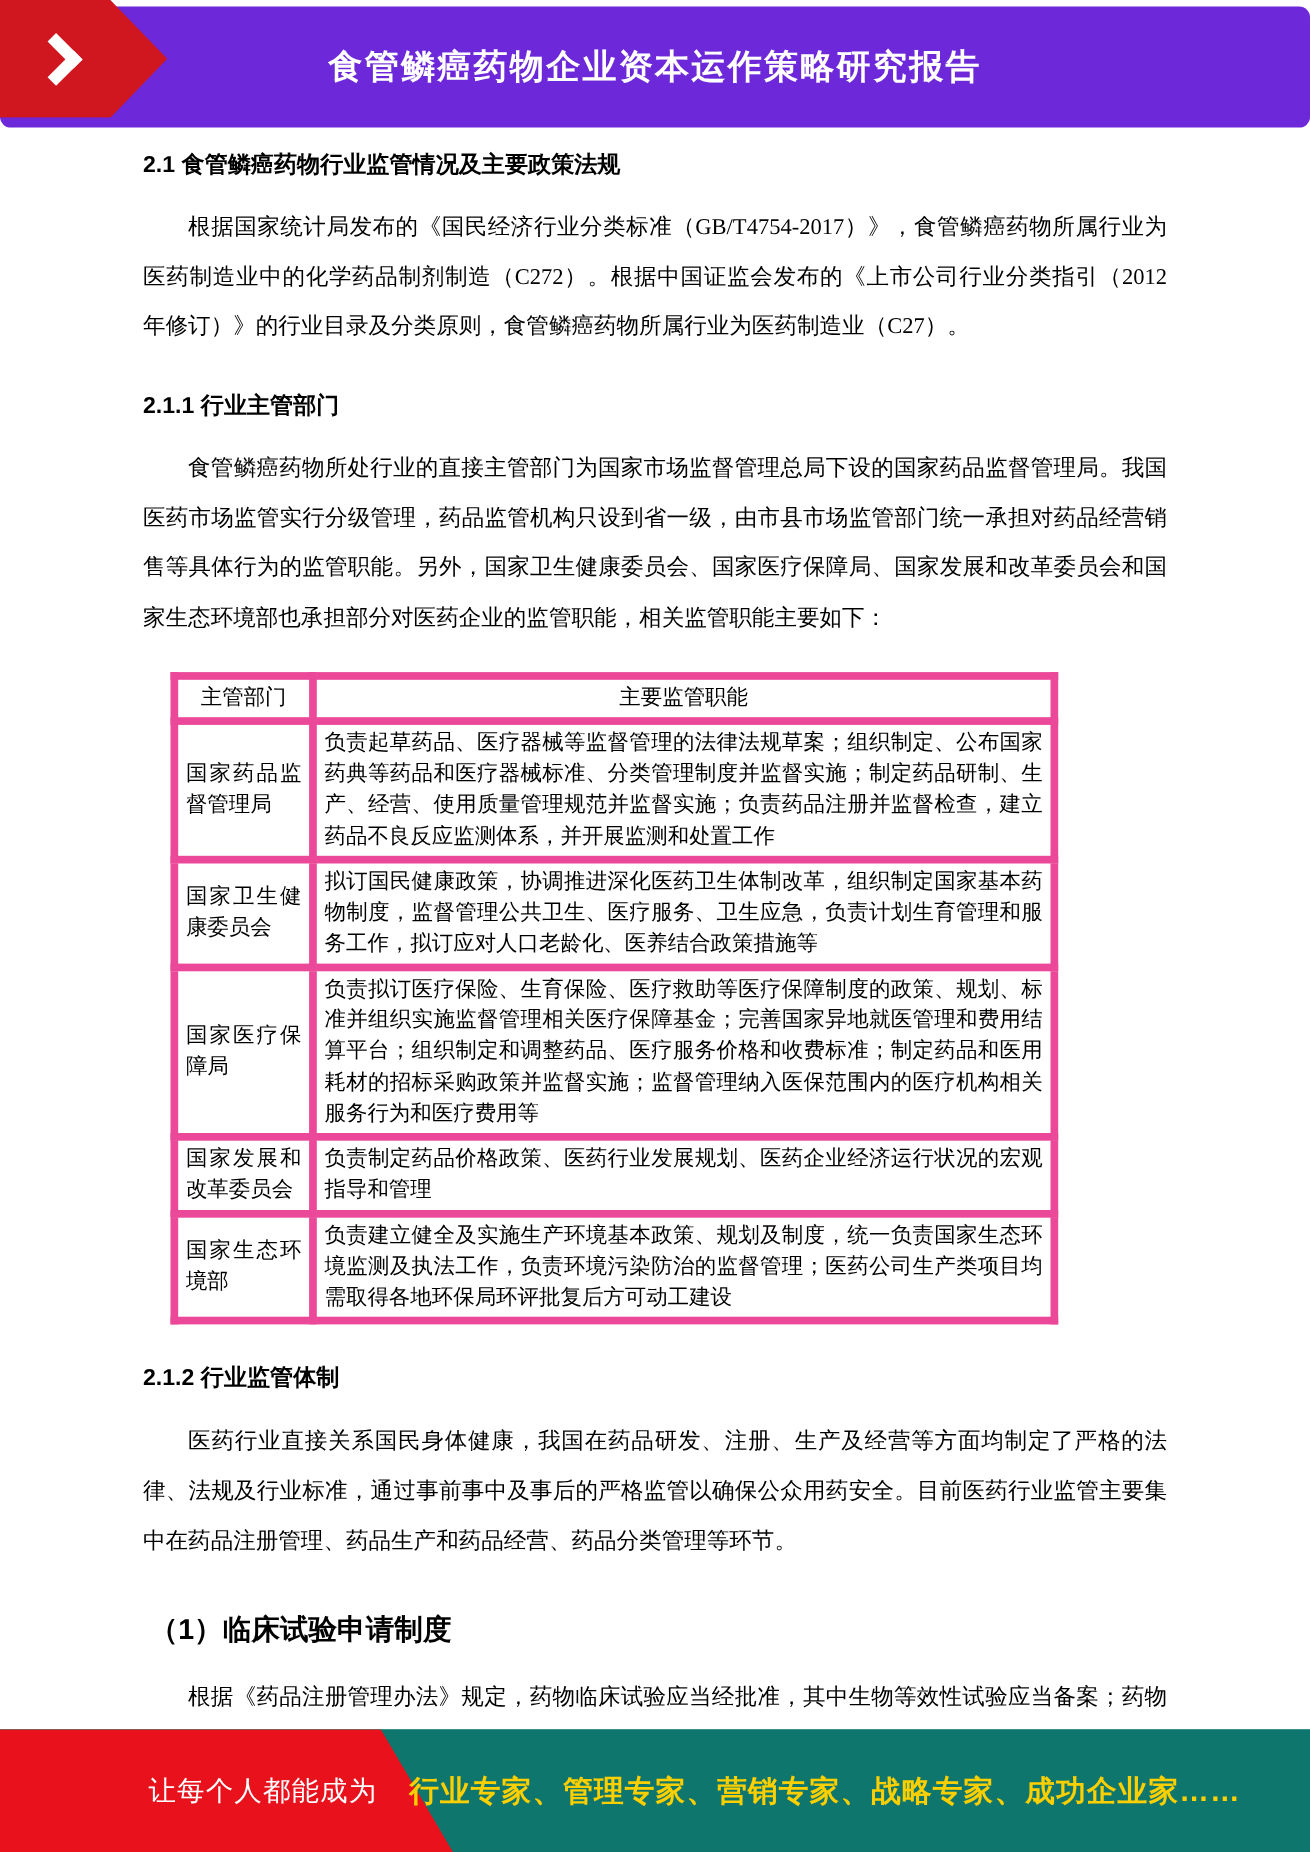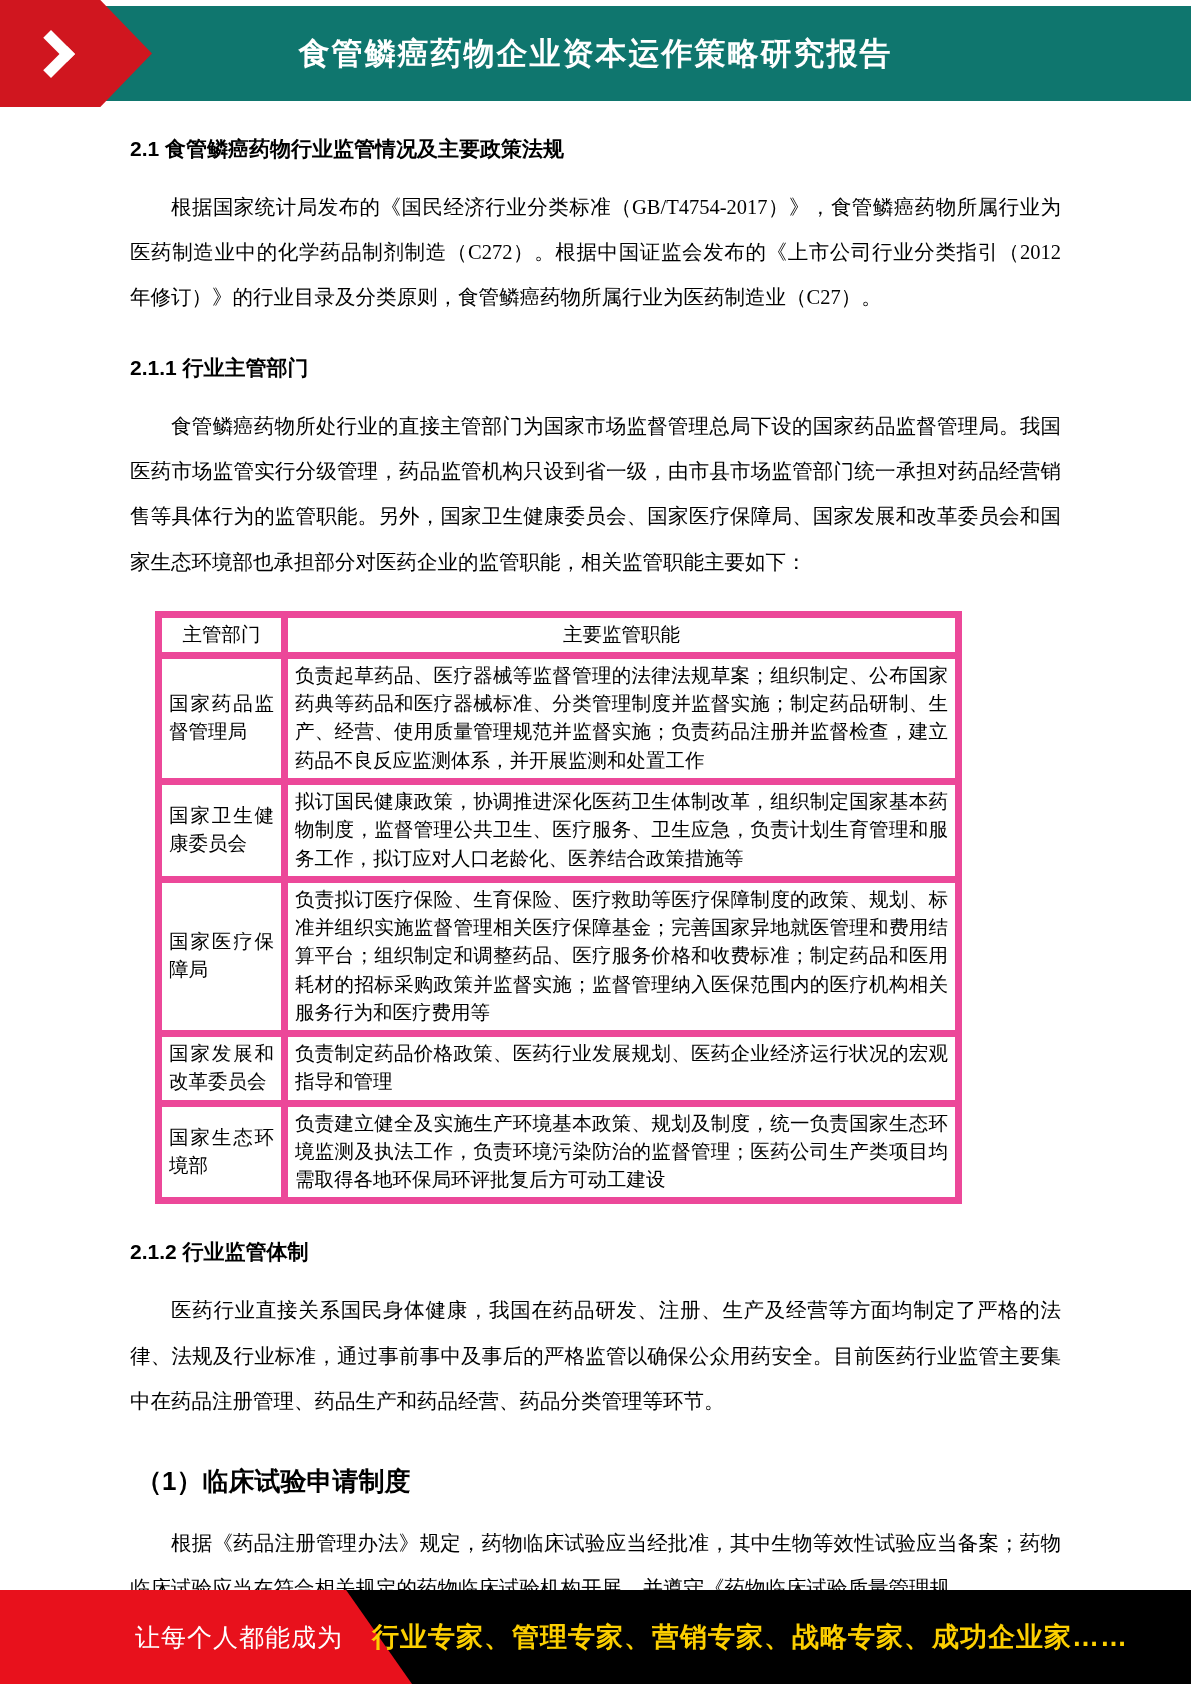--- a/index.html
+++ b/index.html
@@ -10,22 +10,23 @@
     position: relative;
     overflow: hidden;
     font-family: "Liberation Serif", serif;
     color: #000;
   }
 
   
   .header {
     position: absolute;
     top: 6px; left: 0;
-    width: 100%; height: 95px;
-    background: #0f766e;
+    width: 100%; height: 110px;
+    background: #6d28d9;
+    border-radius: 10px;
   }
   .header-arrow {
     position: absolute;
     left: 0; top: -6px;
     width: 152px; height: 107px;
     background: #d0161f;
     clip-path: polygon(0 0, 66% 0, 100% 50%, 66% 100%, 0 100%);
   }
   .header-chevron {
     position: absolute;
@@ -101,22 +102,22 @@
     margin-top: 26px;
     text-align: right;
     padding-right: 98px;
     font-size: 24px;
   }
 
   
   .footer {
     position: absolute;
     left: 0; bottom: 0;
-    width: 100%; height: 94px;
-    background: #000000;
+    width: 100%; height: 112px;
+    background: #0f766e;
   }
   .footer-red {
     position: absolute;
     left: 0; top: 0;
     width: 412px; height: 100%;
     background: #e8111c;
     clip-path: polygon(0 0, 84% 0, 100% 100%, 0 100%);
   }
   .footer-left-text {
     position: absolute;

